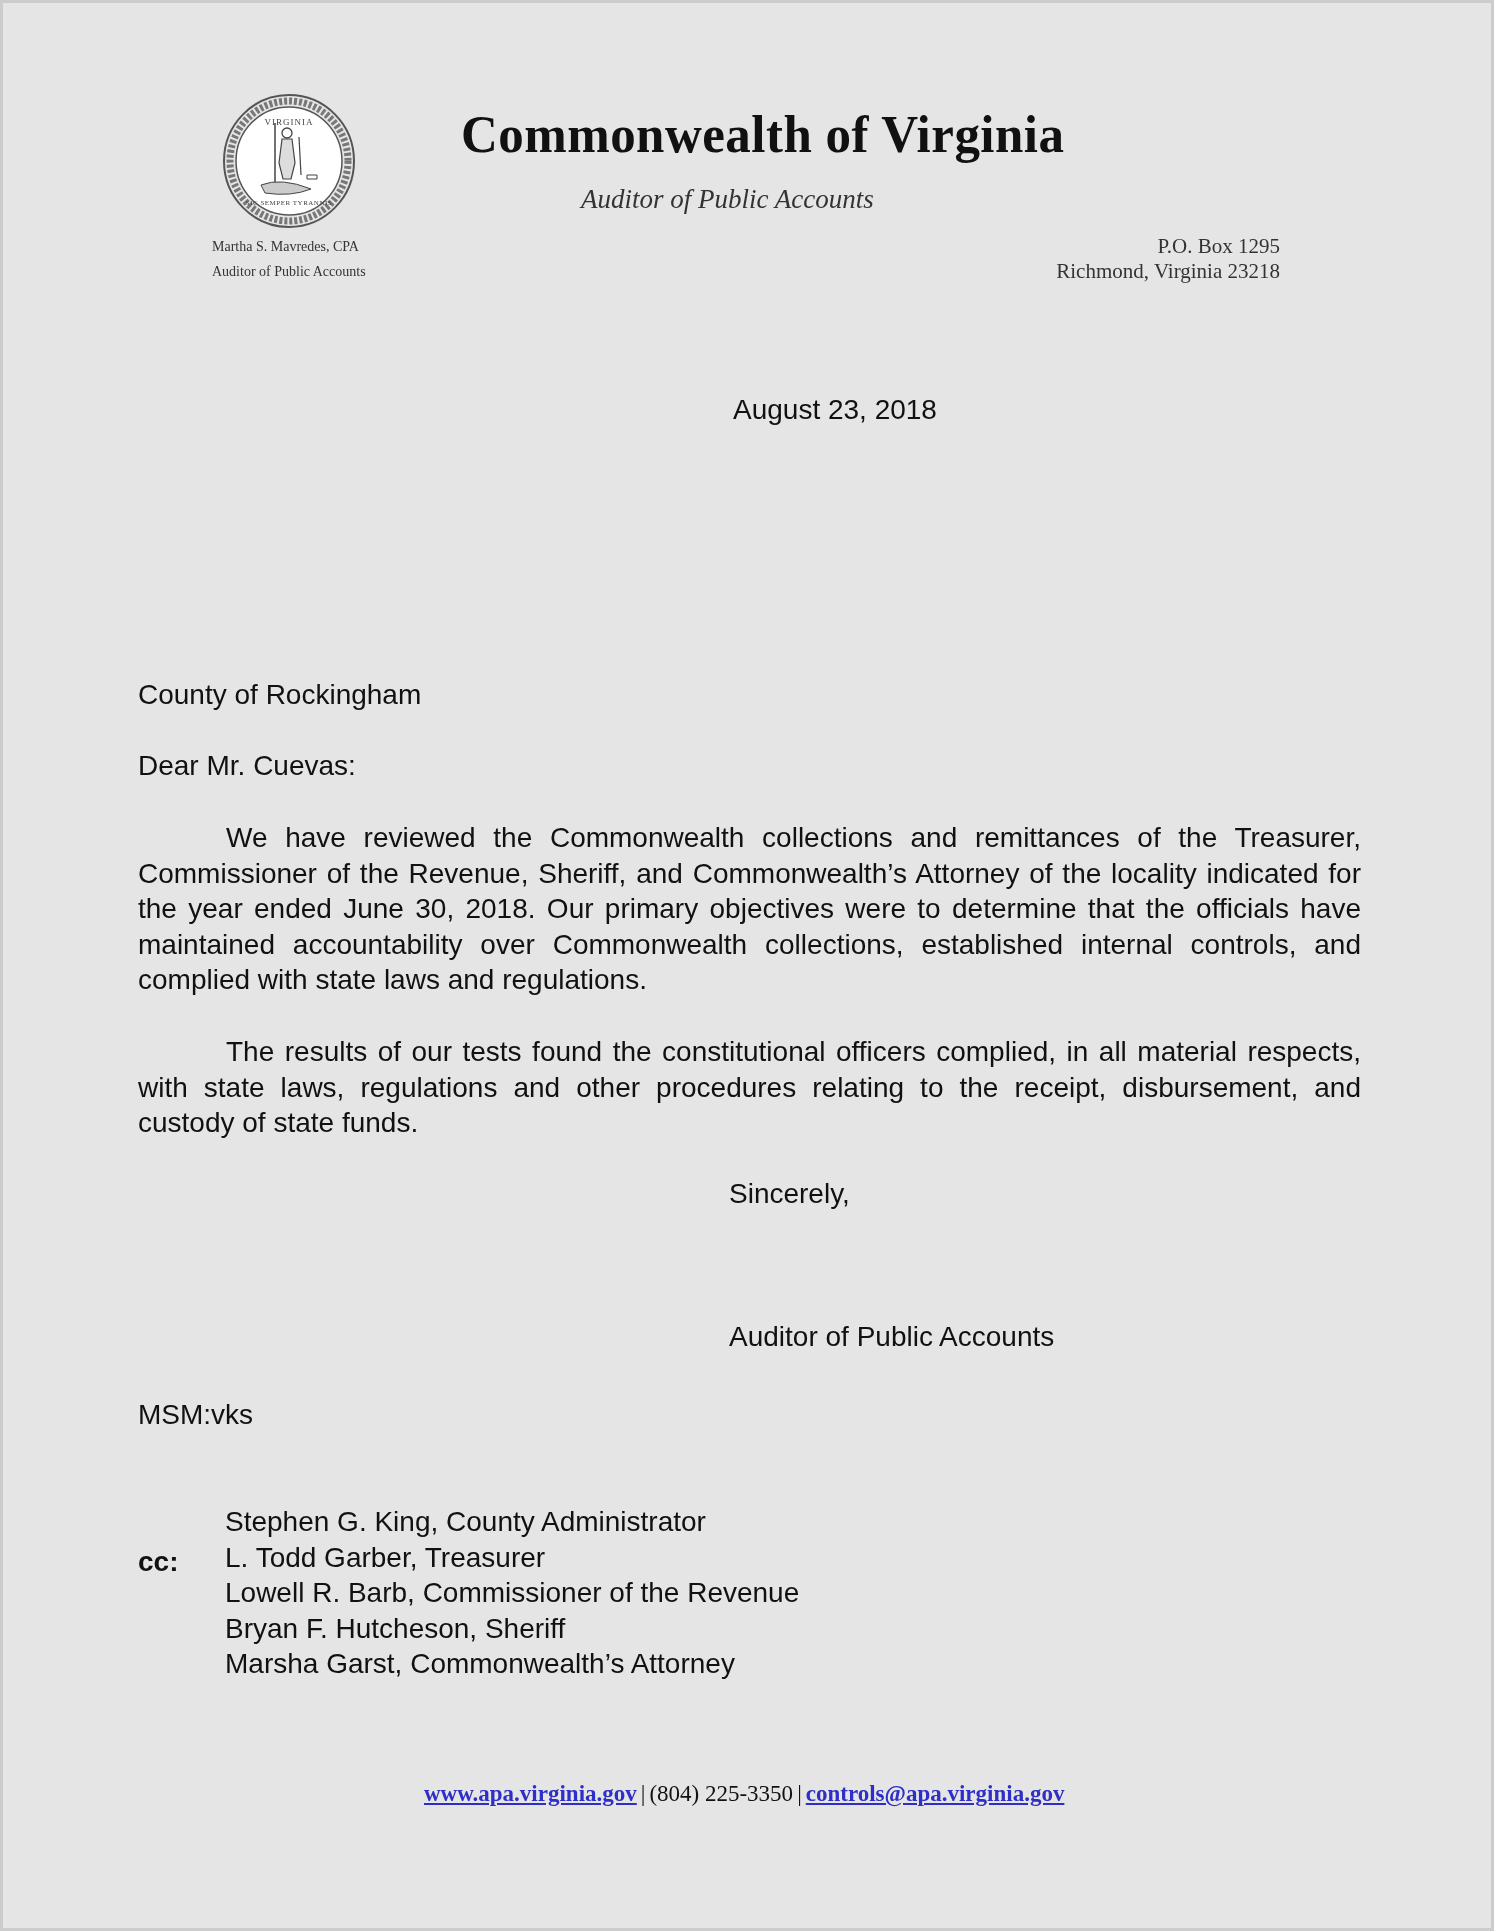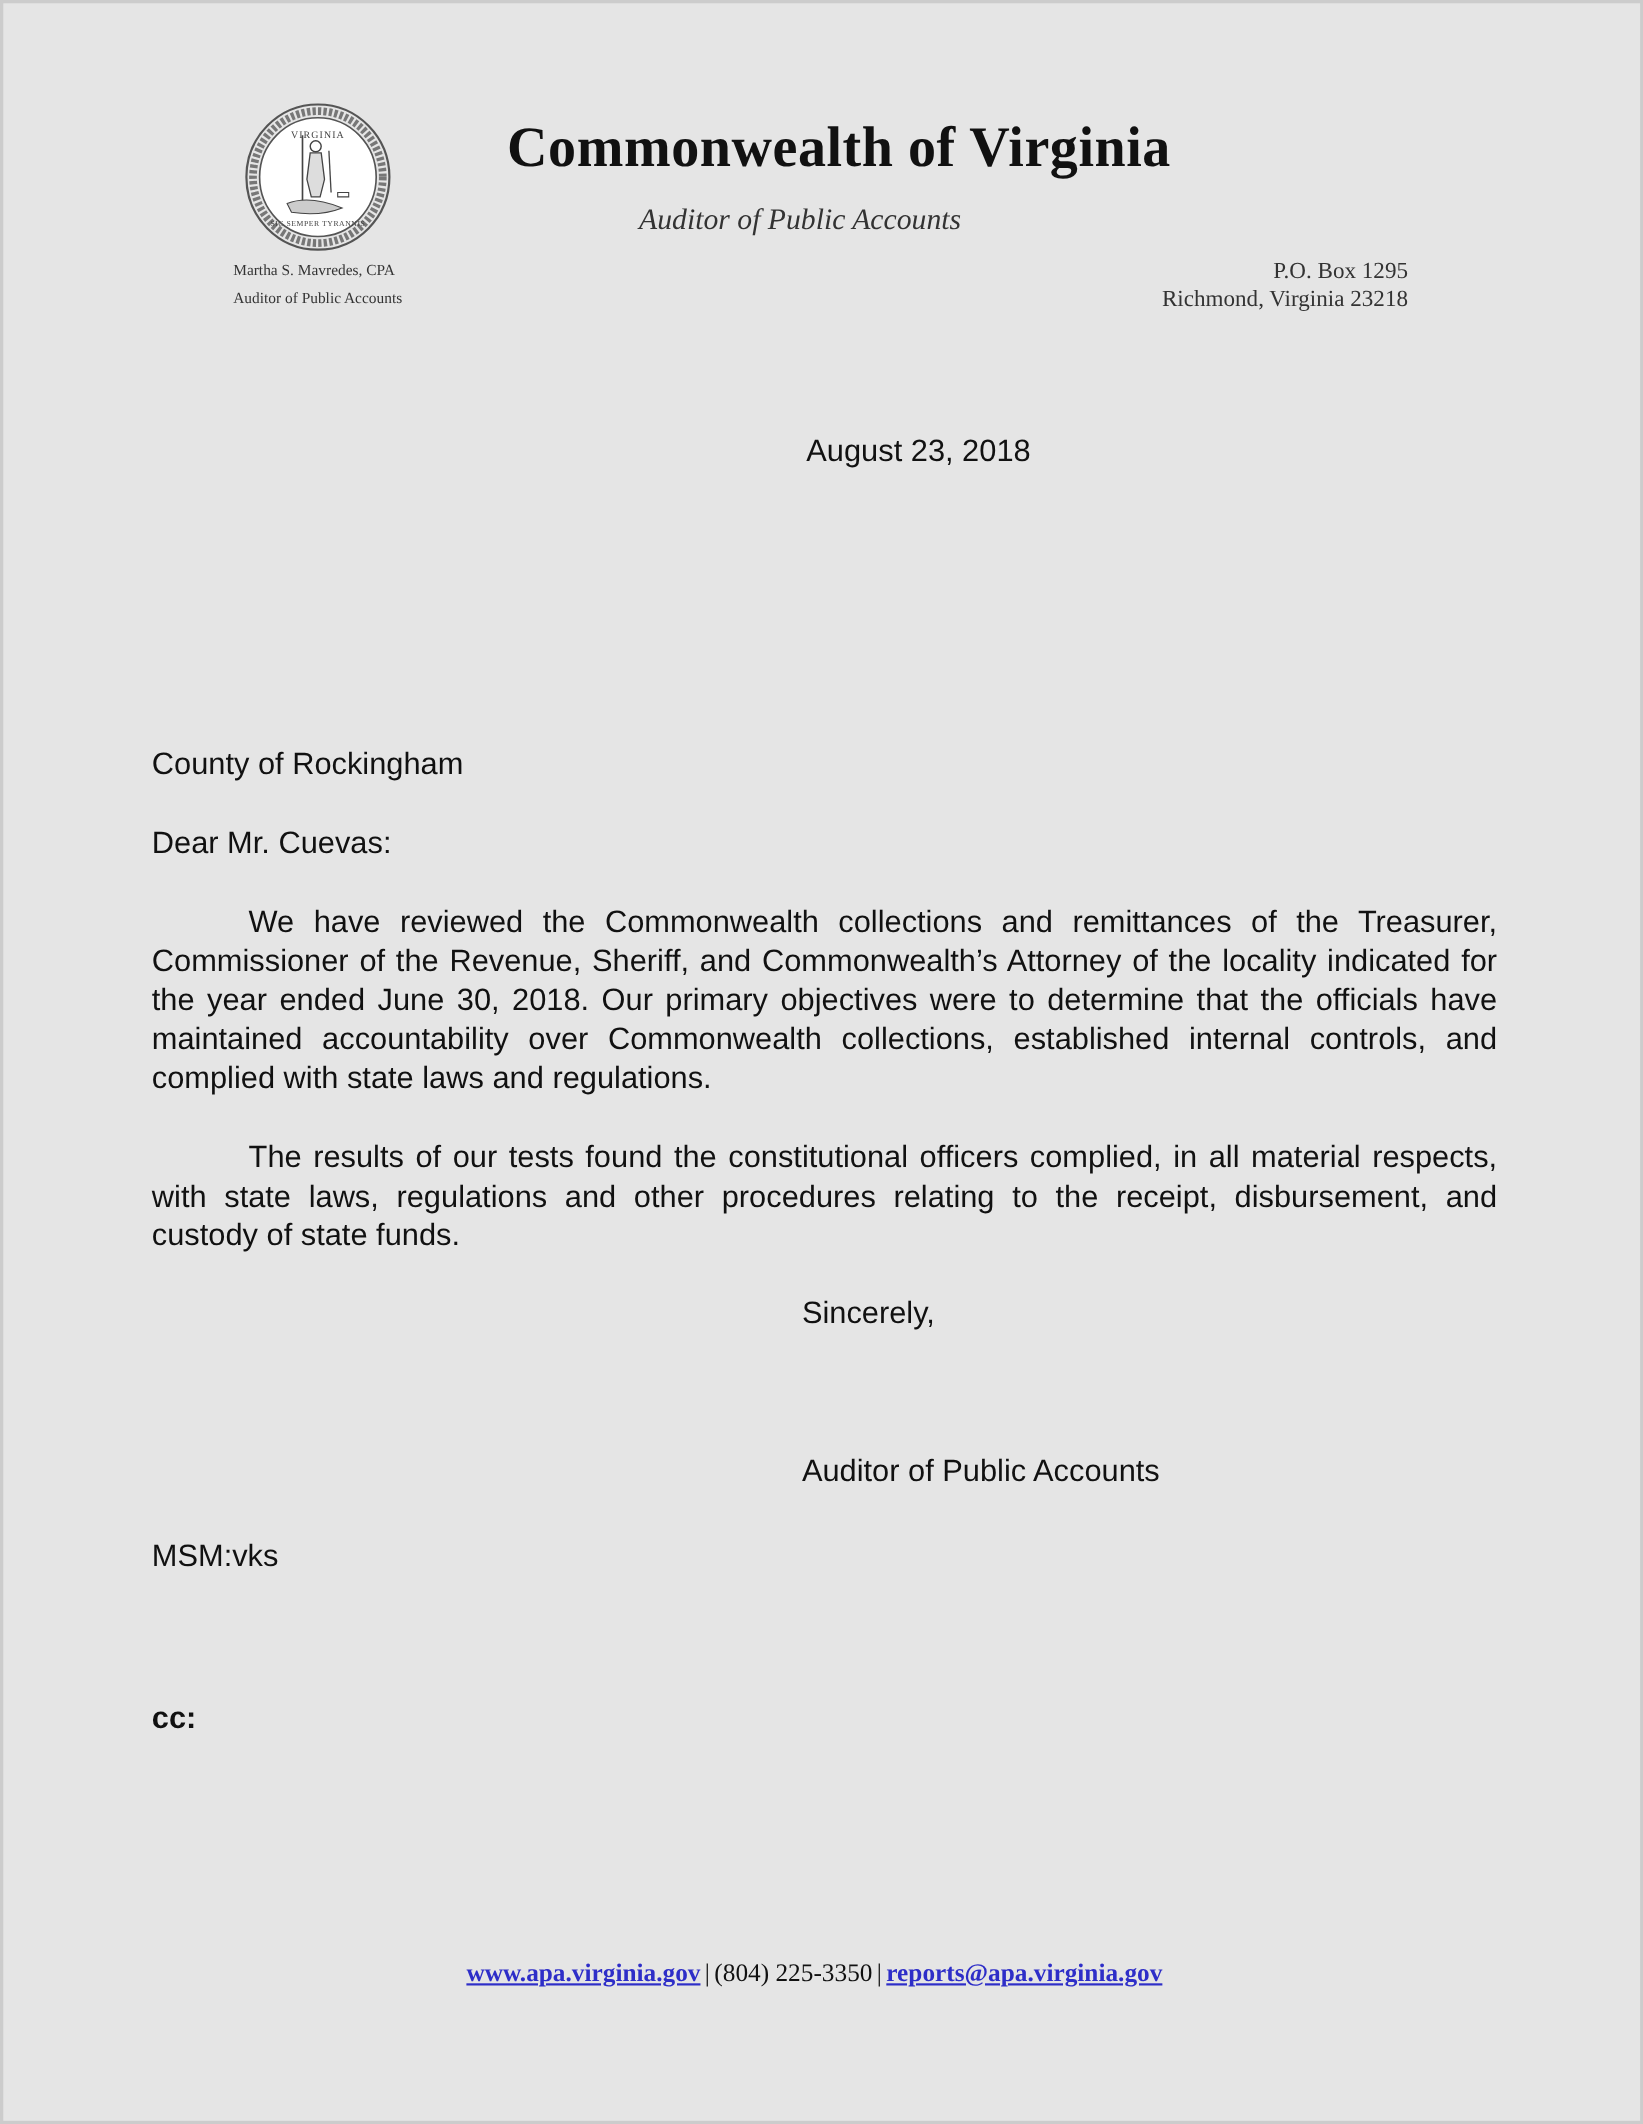--- a/index.html
+++ b/index.html
@@ -85,17 +85,24 @@
   <div class="abs sans body-text salutation">Dear Mr. Cuevas:</div>
 
   <div class="sans body-text para p1"><span class="indent"></span><span>We have reviewed the Commonwealth collections and remittances of the Treasurer, Commissioner of the Revenue, Sheriff, and Commonwealth’s Attorney of the locality indicated for the year ended June 30, 2018.  Our primary objectives were to determine that the officials have maintained accountability over Commonwealth collections, established internal controls, and complied with state laws and regulations.</span></div>
   <div class="sans body-text para p2"><span class="indent"></span><span>The results of our tests found the constitutional officers complied, in all material respects, with state laws, regulations and other procedures relating to the receipt, disbursement, and custody of state funds.</span></div>
 
   <div class="abs sans body-text closing">Sincerely,</div>
   <div class="abs sans body-text signer">Auditor of Public Accounts</div>
   <div class="abs sans body-text initials">MSM:vks</div>
 
   <div class="abs sans body-text cc-label">cc:</div>
+  <div class="abs sans body-text cc-list">
+    <span class="line">Stephen G. King, County Administrator</span>
+    <span class="line">L. Todd Garber, Treasurer</span>
+    <span class="line">Lowell R. Barb, Commissioner of the Revenue</span>
+    <span class="line">Bryan F. Hutcheson, Sheriff</span>
+    <span class="line">Marsha Garst, Commonwealth’s Attorney</span>
+  </div>
 
   <div class="abs serif footer">
-    <a href="www.apa.virginia.gov" style="color: rgb(46, 46, 200);">www.apa.virginia.gov</a><span class="sep">|</span><span>(804) 225-3350</span><span class="sep">|</span><a style="color: rgb(46, 46, 200);">reports@apa.virginia.gov</a>
+    <a href="www.apa.virginia.gov" style="color: rgb(46, 46, 200);">www.apa.virginia.gov</a><span class="sep">|</span><span>(804) 225-3350</span><span class="sep">|</span><a style="color: rgb(46, 46, 200);">controls@apa.virginia.gov</a>
   </div>
 </div>
 
 </body></html>

